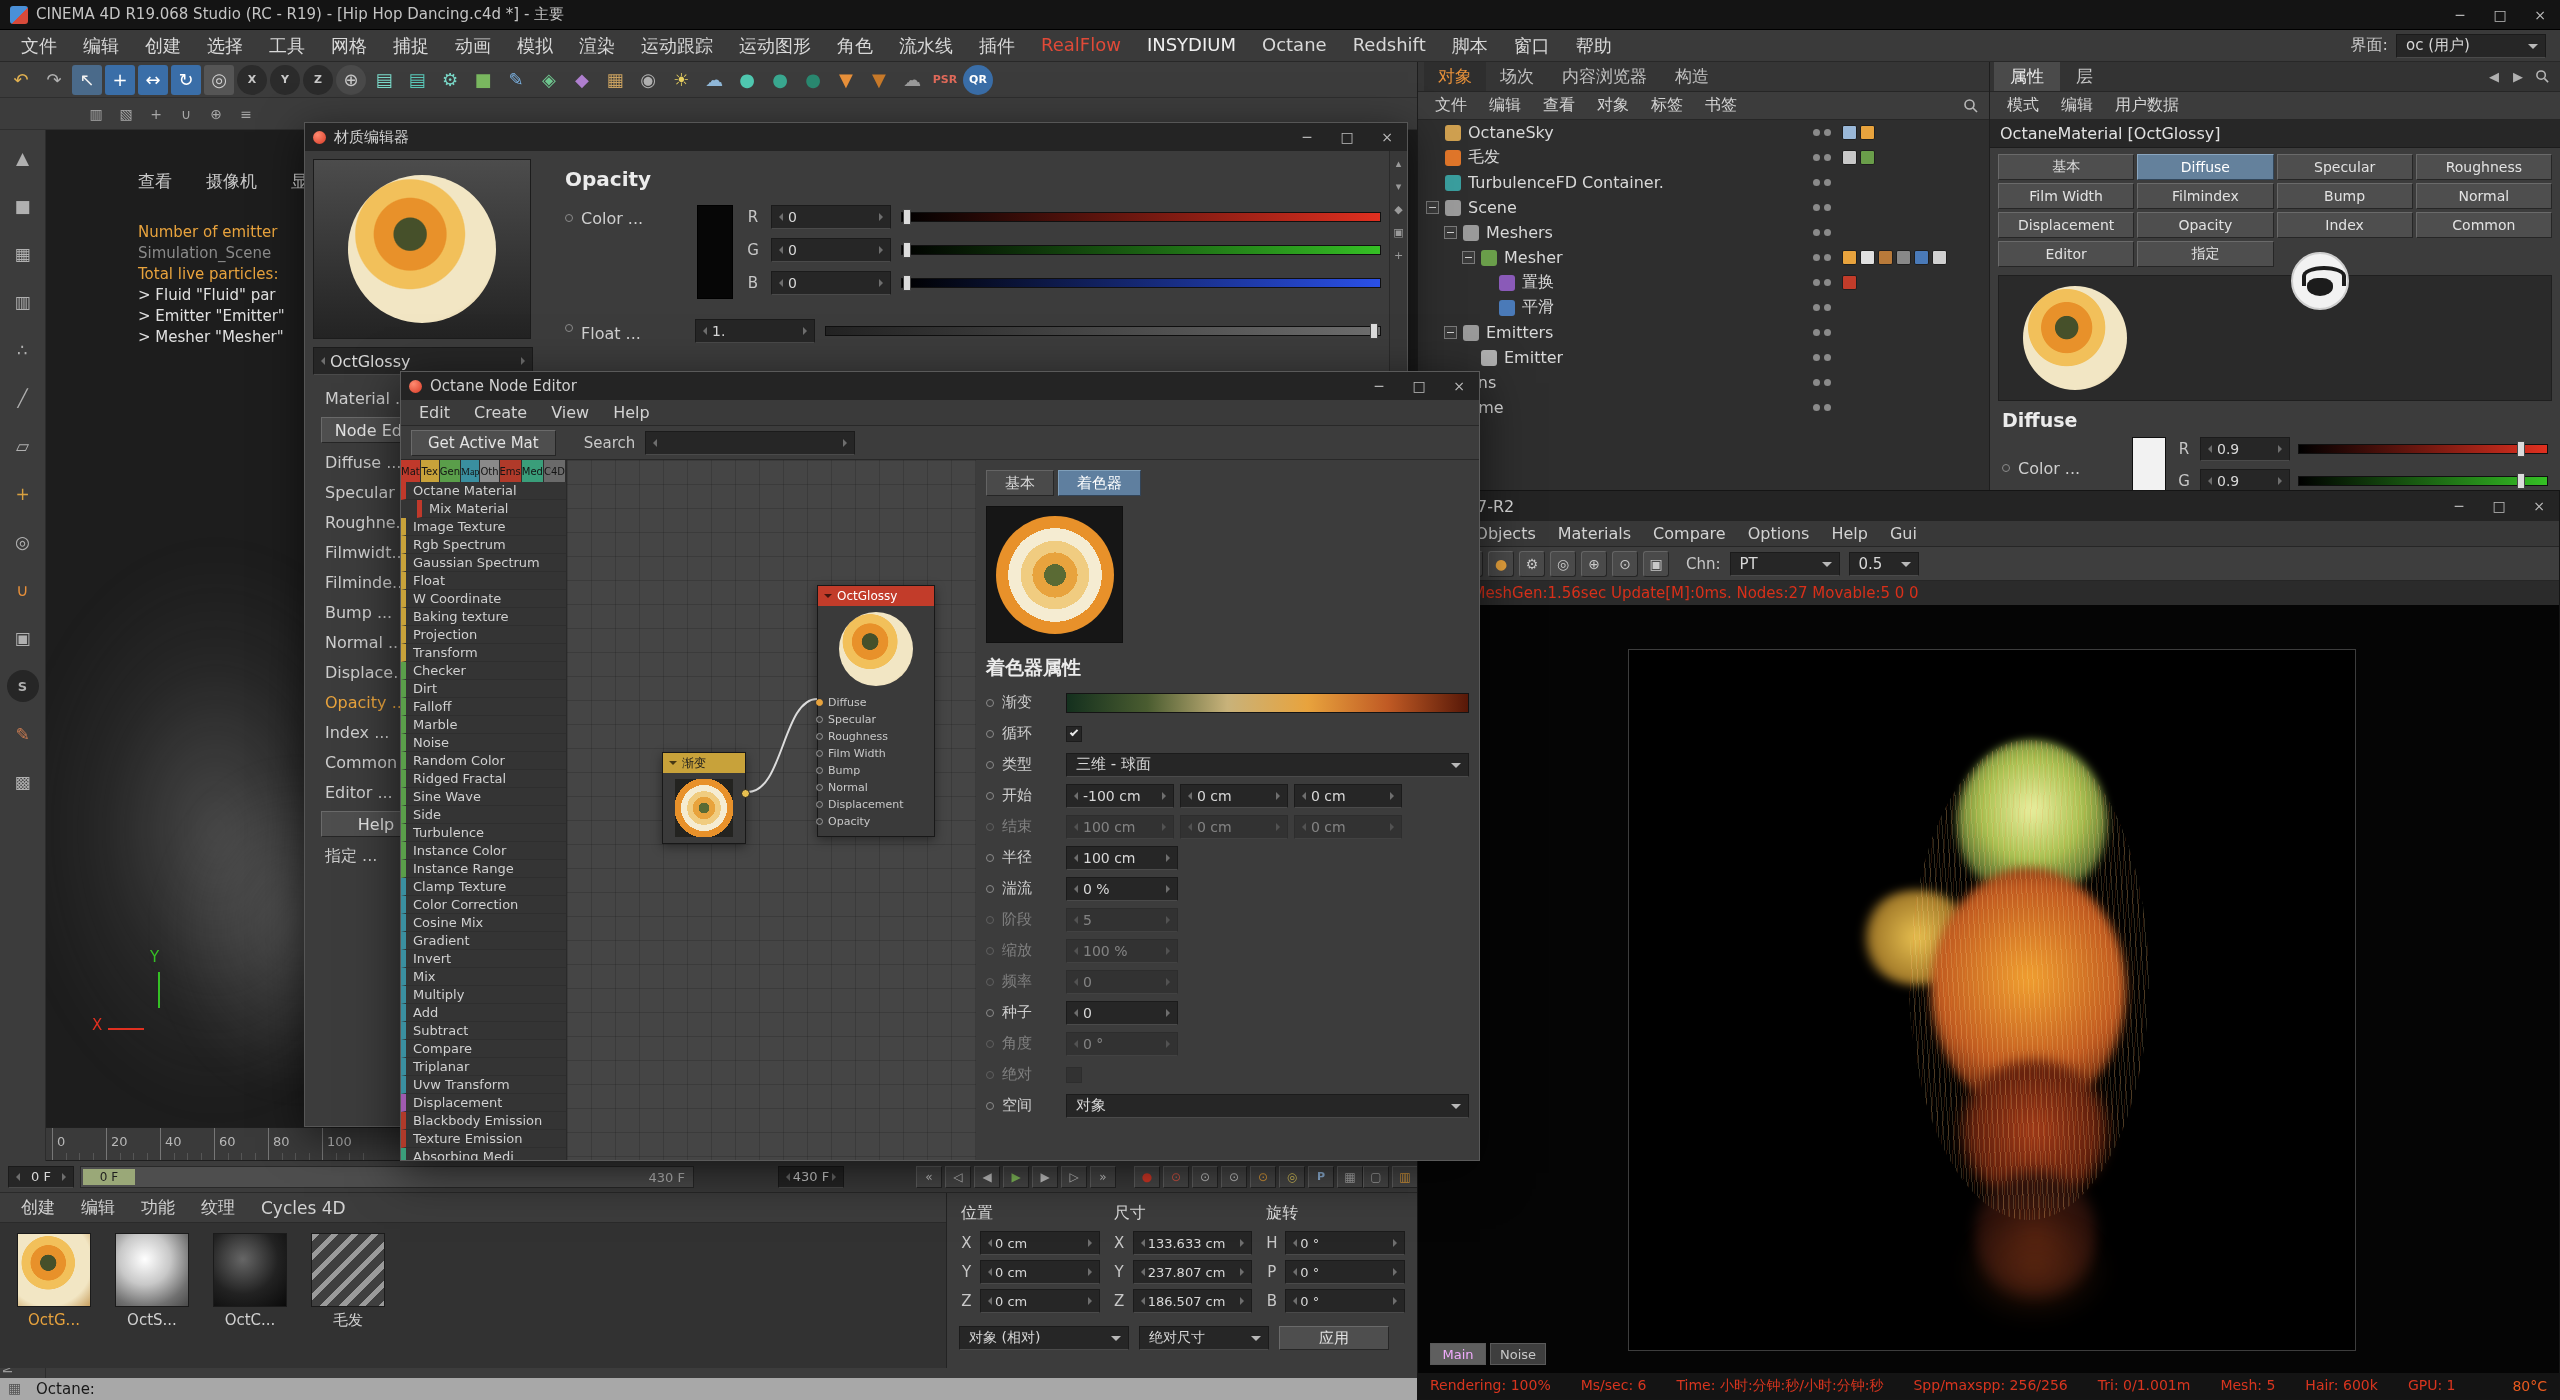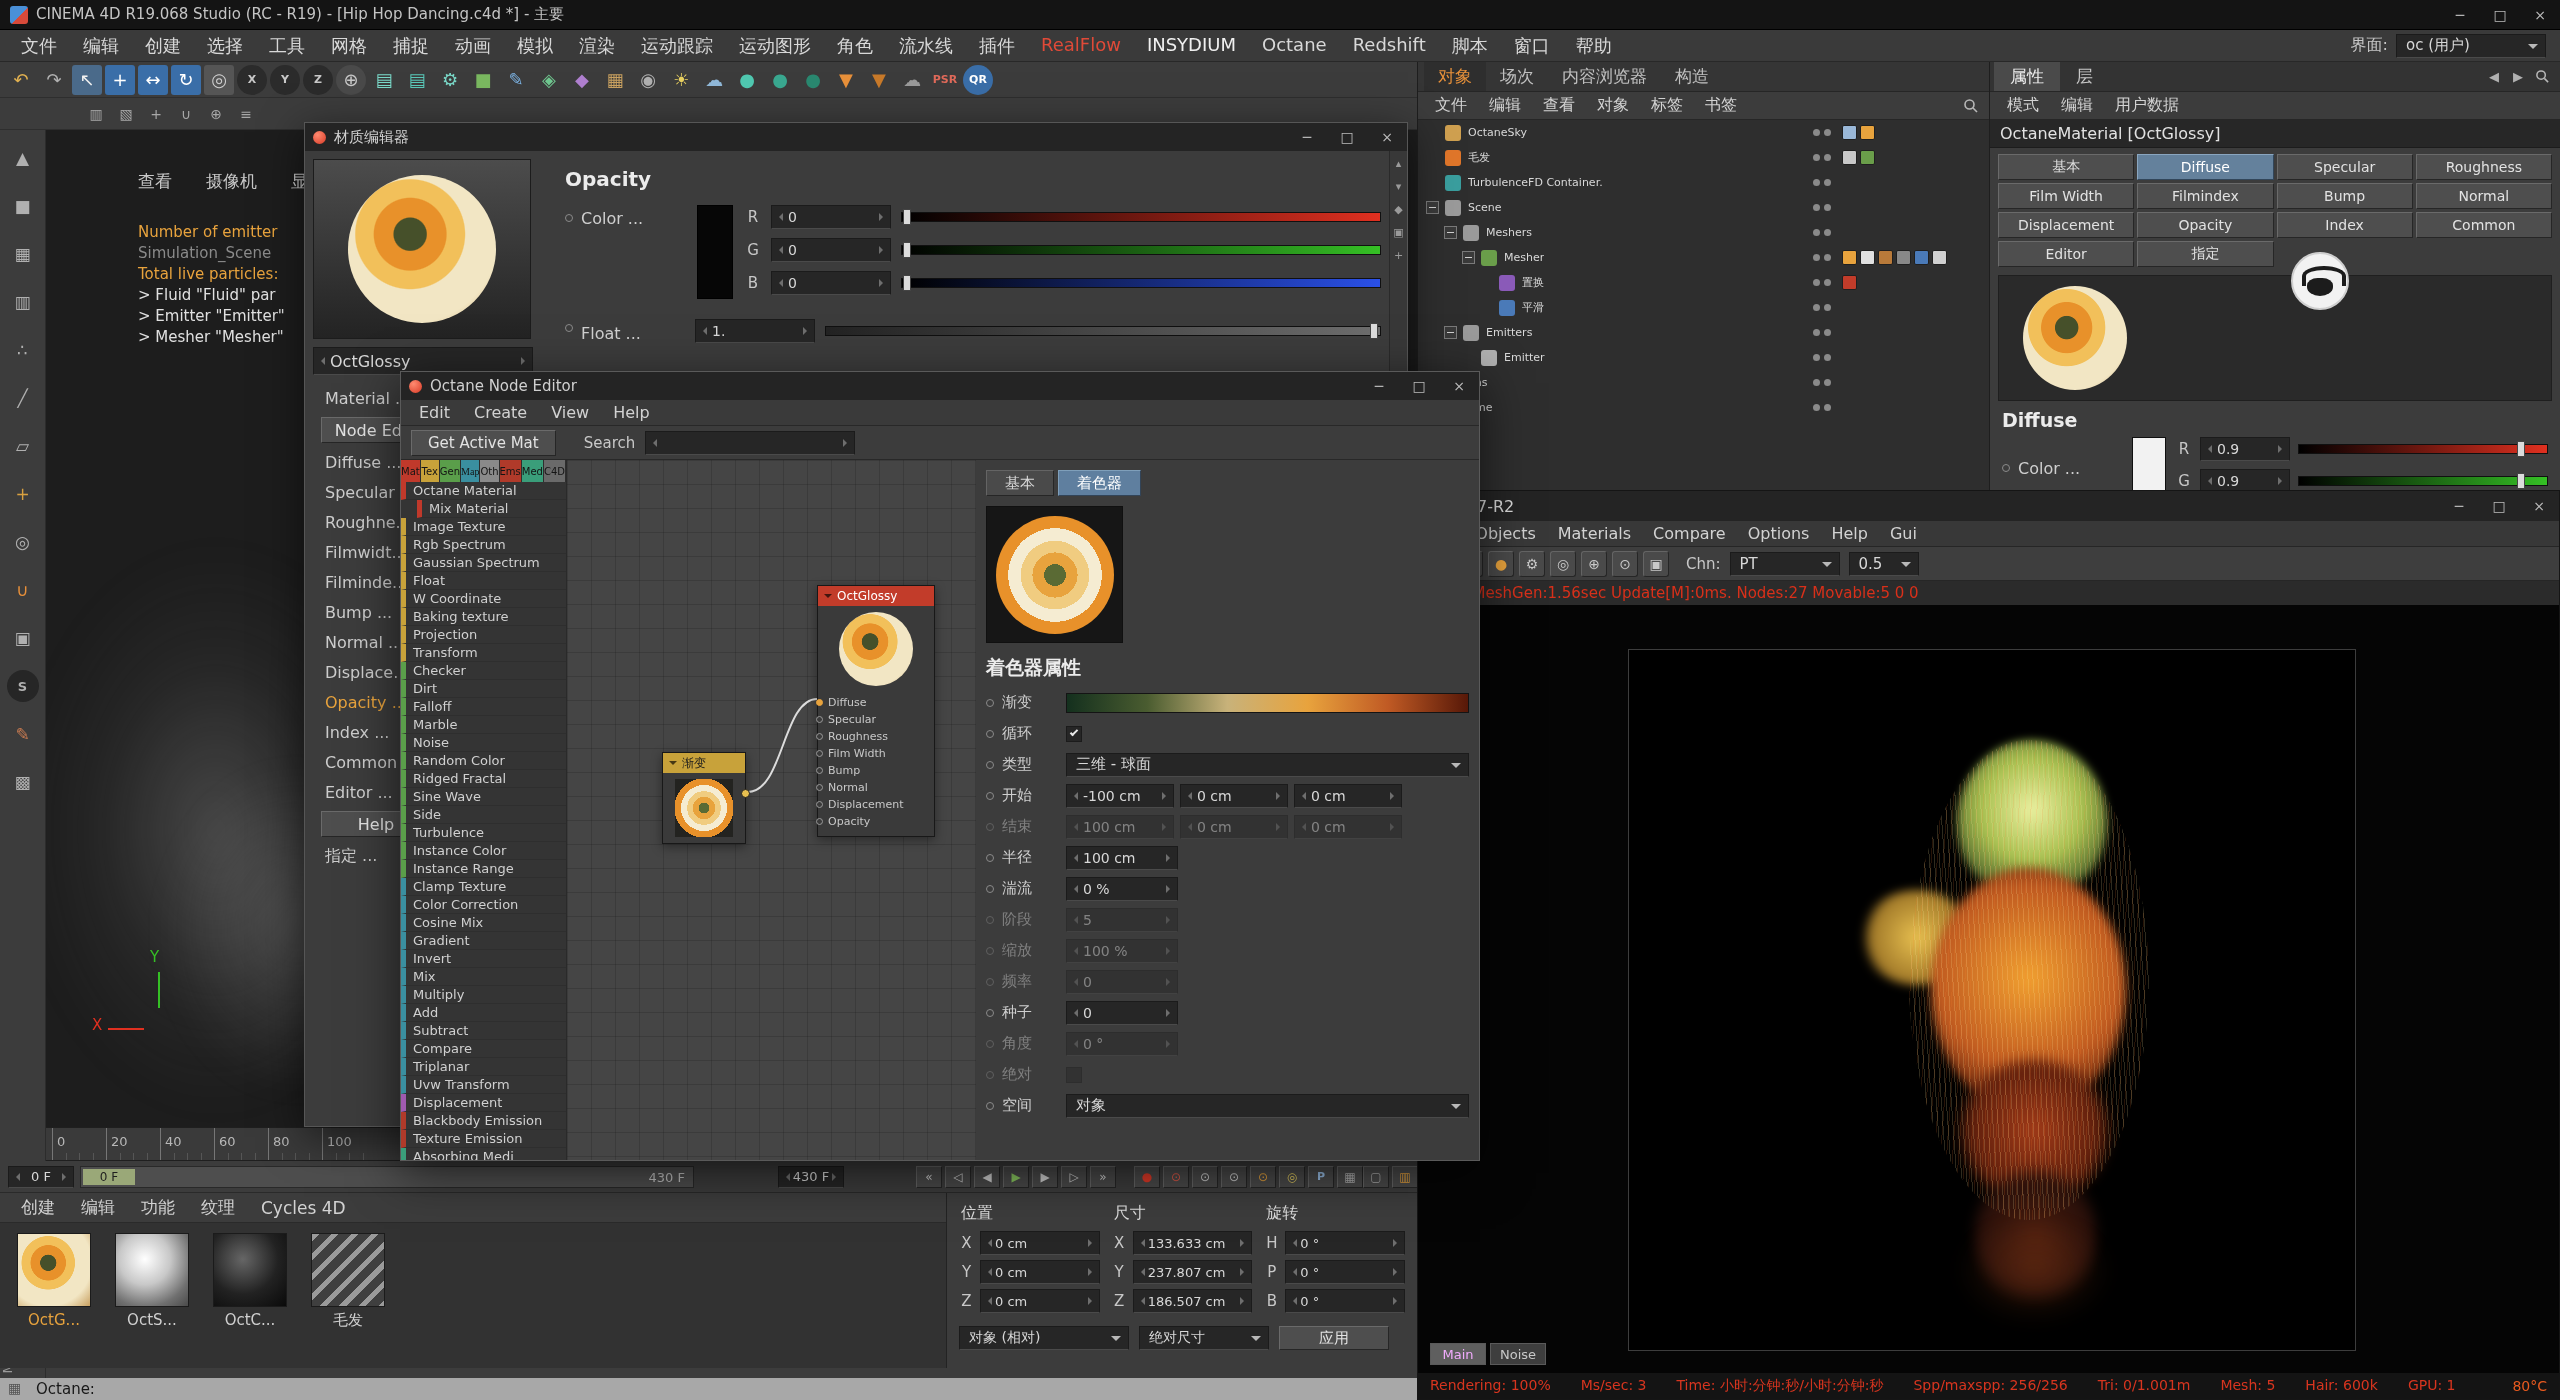--- a/index.html
+++ b/index.html
@@ -112,21 +112,21 @@
 
   
   .om{position:absolute;left:1417px;top:62px;width:572px;height:428px;background:#2e2e2e;border-left:1px solid #1e1e1e}
   .om-tabs{height:30px;background:#353535;border-bottom:1px solid #262626;display:flex;align-items:center;padding-left:6px;font-size:17px}
   .om-tabs .tab{padding:0 14px;color:#c0c0c0;height:100%;display:flex;align-items:center}
   .om-tabs .tab.selected{color:#e8913a;background:#2e2e2e}
   .om-menu{height:28px;background:#3c3c3c;border-bottom:1px solid #262626;display:flex;align-items:center;padding-left:6px;font-size:16px}
   .om-menu .mi{padding:0 11px}
   .om-menu svg{margin-left:auto;margin-right:10px}
   .om-tree{position:relative;height:370px;overflow:hidden}
-  .trow{display:flex;align-items:center;height:25px;font-size:11px;color:#d8d8d8;padding-left:calc(8px + var(--ind,0)*18px);white-space:nowrap}
+  .trow{display:flex;align-items:center;height:25px;font-size:16px;color:#d8d8d8;padding-left:calc(8px + var(--ind,0)*18px);white-space:nowrap}
   .exp{width:13px;height:13px;margin-right:6px;background:#3a3a3a;border:1px solid #7a7a7a;position:relative;visibility:hidden;flex:none}
   .exp.branch{visibility:visible}
   .exp.branch::after{content:"";position:absolute;left:2px;right:2px;top:5px;height:1px;background:#d0d0d0}
   .oicon{width:16px;height:16px;border-radius:3px;margin-right:7px;flex:none}
   .olabel{overflow:hidden;text-overflow:ellipsis}
   .dots{margin-left:auto;display:flex;gap:4px;padding-right:8px;flex:none}
   .dots i{width:7px;height:7px;border-radius:50%;background:#8a8a8a}
   .tags{display:flex;width:150px;flex:none;align-items:center}
   .chip{width:15px;height:15px;border-radius:2px;margin-left:3px;border:1px solid #1f1f1f;flex:none}
 
@@ -1057,21 +1057,21 @@
       <div class="lv-tabs">
 
       <div class="lv-tab selected">Main</div>
           <div class="lv-tab">Noise</div>
         </div>
     </div>
     <div class="lv-statusbar">
       <div class="lv-status">
 
       <span class="lvst">Rendering: 100%</span>
-          <span class="lvst">Ms/sec: 3</span>
+          <span class="lvst">Ms/sec: 6</span>
           <span class="lvst">Time: 小时:分钟:秒/小时:分钟:秒</span>
           <span class="lvst">Spp/maxspp: 256/256</span>
           <span class="lvst">Tri: 0/1.001m</span>
           <span class="lvst">Mesh: 5</span>
           <span class="lvst">Hair: 600k</span>
           <span class="lvst">GPU: 1</span>
         </div>
       <span class="lv-temp">80°C</span>
     </div>
   </div>

